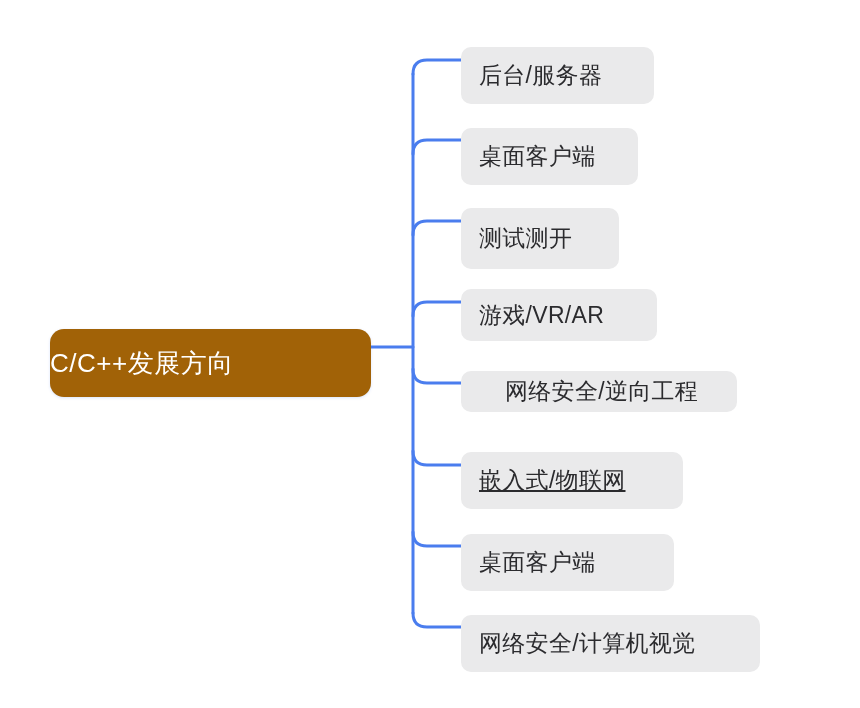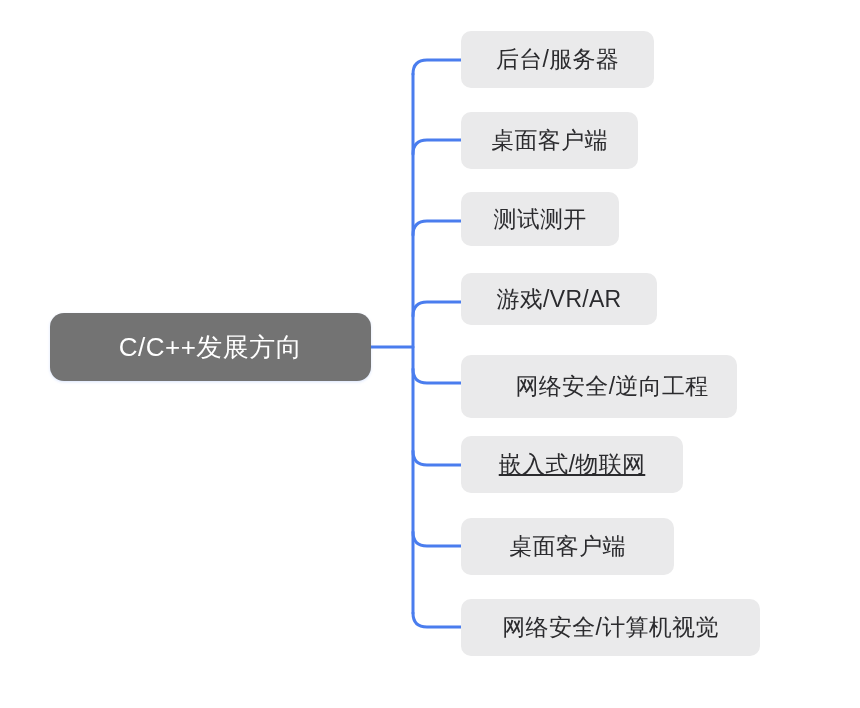--- a/index.html
+++ b/index.html
@@ -26,25 +26,26 @@
     top: 0;
     width: 860px;
     height: 708px;
     pointer-events: none;
   }
   .node {
     position: absolute;
     box-sizing: border-box;
     display: flex;
     align-items: center;
-    justify-content: center;
+    justify-content: flex-start;
     white-space: nowrap;
+    margin-top: 16px;
   }
   .root-node {
-    background: #737373;
+    background: #a16207;
     border-radius: 14px;
     color: #ffffff;
     font-size: 26px;
     letter-spacing: 0.5px;
     box-shadow: 0 1px 3px rgba(51,112,245,0.18);
   }
   .branch-node {
     background: #eaeaeb;
     border-radius: 10px;
     color: #2b2b2e;
@@ -79,27 +80,27 @@
     <span class="node-label">C/C++发展方向</span>
   </div>
 
   <div id="branch-nodes">
       <div class="node branch-node" style="left: 461px; top: 31px; width: 193px; height: 57px;">
         <span class="node-label">后台/服务器</span>
       </div>
       <div class="node branch-node" style="left: 461px; top: 112px; width: 177px; height: 57px;">
         <span class="node-label">桌面客户端</span>
       </div>
-      <div class="node branch-node" style="left: 461px; top: 192px; width: 158px; height: 54px;">
+      <div class="node branch-node" style="left: 461px; top: 192px; width: 158px; height: 61px;">
         <span class="node-label">测试测开</span>
       </div>
       <div class="node branch-node" style="left: 461px; top: 273px; width: 196px; height: 52px;">
         <span class="node-label">游戏/VR/AR</span>
       </div>
-      <div class="node branch-node" style="left: 461px; top: 355px; width: 276px; height: 63px; padding-left: 44px;">
+      <div class="node branch-node" style="left: 461px; top: 355px; width: 276px; height: 41px; padding-left: 44px;">
         <span class="node-label">网络安全/逆向工程</span>
       </div>
       <div class="node branch-node" style="left: 461px; top: 436px; width: 222px; height: 57px; text-decoration: underline;">
         <span class="node-label">嵌入式/物联网</span>
       </div>
       <div class="node branch-node" style="left: 461px; top: 518px; width: 213px; height: 57px;">
         <span class="node-label">桌面客户端</span>
       </div>
       <div class="node branch-node" style="left: 461px; top: 599px; width: 299px; height: 57px;">
         <span class="node-label">网络安全/计算机视觉</span>

